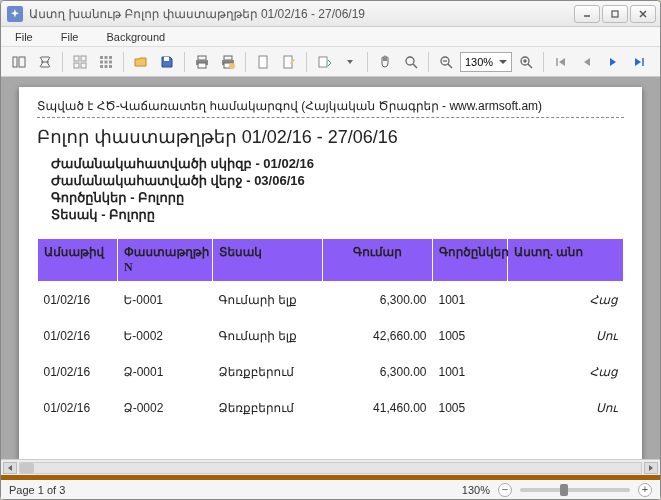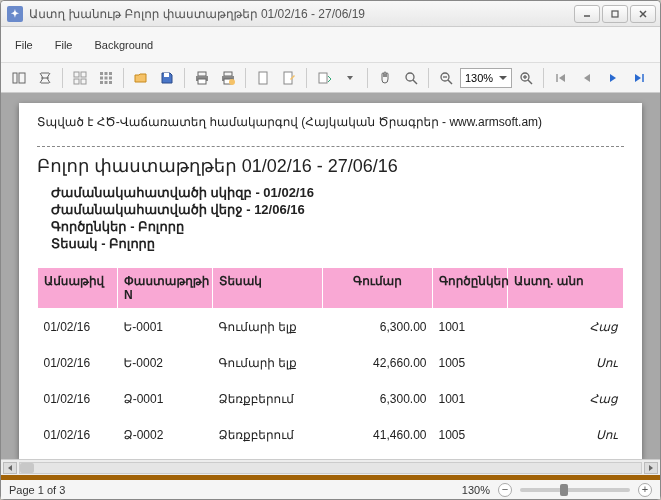--- a/index.html
+++ b/index.html
@@ -44,25 +44,25 @@
   .win-btn {
     width: 26px; height: 18px;
     border: 1px solid #bbb;
     border-radius: 3px;
     background: linear-gradient(#fefefe,#e8e8e8);
     display:flex; align-items:center; justify-content:center;
     color:#444;
   }
   .win-btn svg { width:10px; height:10px; }
   .menubar {
-    height: 36px;
+    height: 20px;
     display:flex;
     align-items:center;
     padding: 0 6px;
-    gap: 6px;
+    gap: 12px;
     border-bottom: 1px solid #ddd;
     background: #f7f7f7;
   }
   .menubar span { padding: 3px 8px; color:#333; }
   .toolbar {
     height: 30px;
     display:flex;
     align-items:center;
     padding: 0 6px;
     gap: 2px;
@@ -102,33 +102,33 @@
     position:relative;
   }
   .page {
     background:#fff;
     height: 100%;
     box-shadow: 0 2px 6px rgba(0,0,0,.4);
     padding: 12px 18px;
     overflow:hidden;
     color:#222;
   }
-  .printline { font-size: 12px; margin-bottom:17px; }
+  .printline { font-size: 12px; margin-bottom:4px; }
   .dashed { border-top:1px dashed #888; margin:4px 0 8px; }
   .doc-title { font-size: 18px; font-weight:normal; font-family: Arial, sans-serif; margin-bottom:8px; }
   .meta { font-size:13px; font-weight:bold; margin: 2px 0 2px 14px; font-family: Arial, sans-serif; }
   .tbl { width:100%; border-collapse:collapse; margin-top:16px; font-size:12px; table-layout:fixed;}
   .tbl th {
-    background:#f9a8d4;
+    background:#8b5cf6;
     text-align:left;
     font-weight:bold;
     padding:6px 6px;
     border:1px solid #fff;
     vertical-align:top;
-    font-family: Liberation Sans, sans-serif;
+    font-family: Liberation Serif, serif;
   }
   .tbl th.num { text-align:center; }
   .tbl td { padding:11px 6px; border-bottom:0; white-space:nowrap; overflow:hidden; }
   .tbl td.num { text-align:right; }
   .tbl td.rt { text-align:right;font-style:italic; }
   .hscroll {
     height: 16px;
     background:#ededed;
     border-top:1px solid #ccc;
     display:flex; align-items:center;
@@ -329,21 +329,21 @@
         </svg>
       </div>
   </div>
 
   <div class="content-area">
     <div class="page">
       <div class="printline">Տպված է ՀԾ-Վաճառատեղ համակարգով (Հայկական Ծրագրեր - www.armsoft.am)</div>
       <div class="dashed"></div>
       <div class="doc-title">Բոլոր փաստաթղթեր 01/02/16 - 27/06/16</div>
       <div class="meta">Ժամանակահատվածի սկիզբ - 01/02/16</div>
-      <div class="meta">Ժամանակահատվածի վերջ  - 12/06/16</div>
+      <div class="meta">Ժամանակահատվածի վերջ  - 03/06/16</div>
       <div class="meta">Գործընկեր - Բոլորը</div>
       <div class="meta">Տեսակ - Բոլորը</div>
 
       <table class="tbl">
         <colgroup>
           <col style="width:80px">
             <col style="width:95px">
             <col style="width:110px">
             <col style="width:110px">
             <col style="width:75px">

